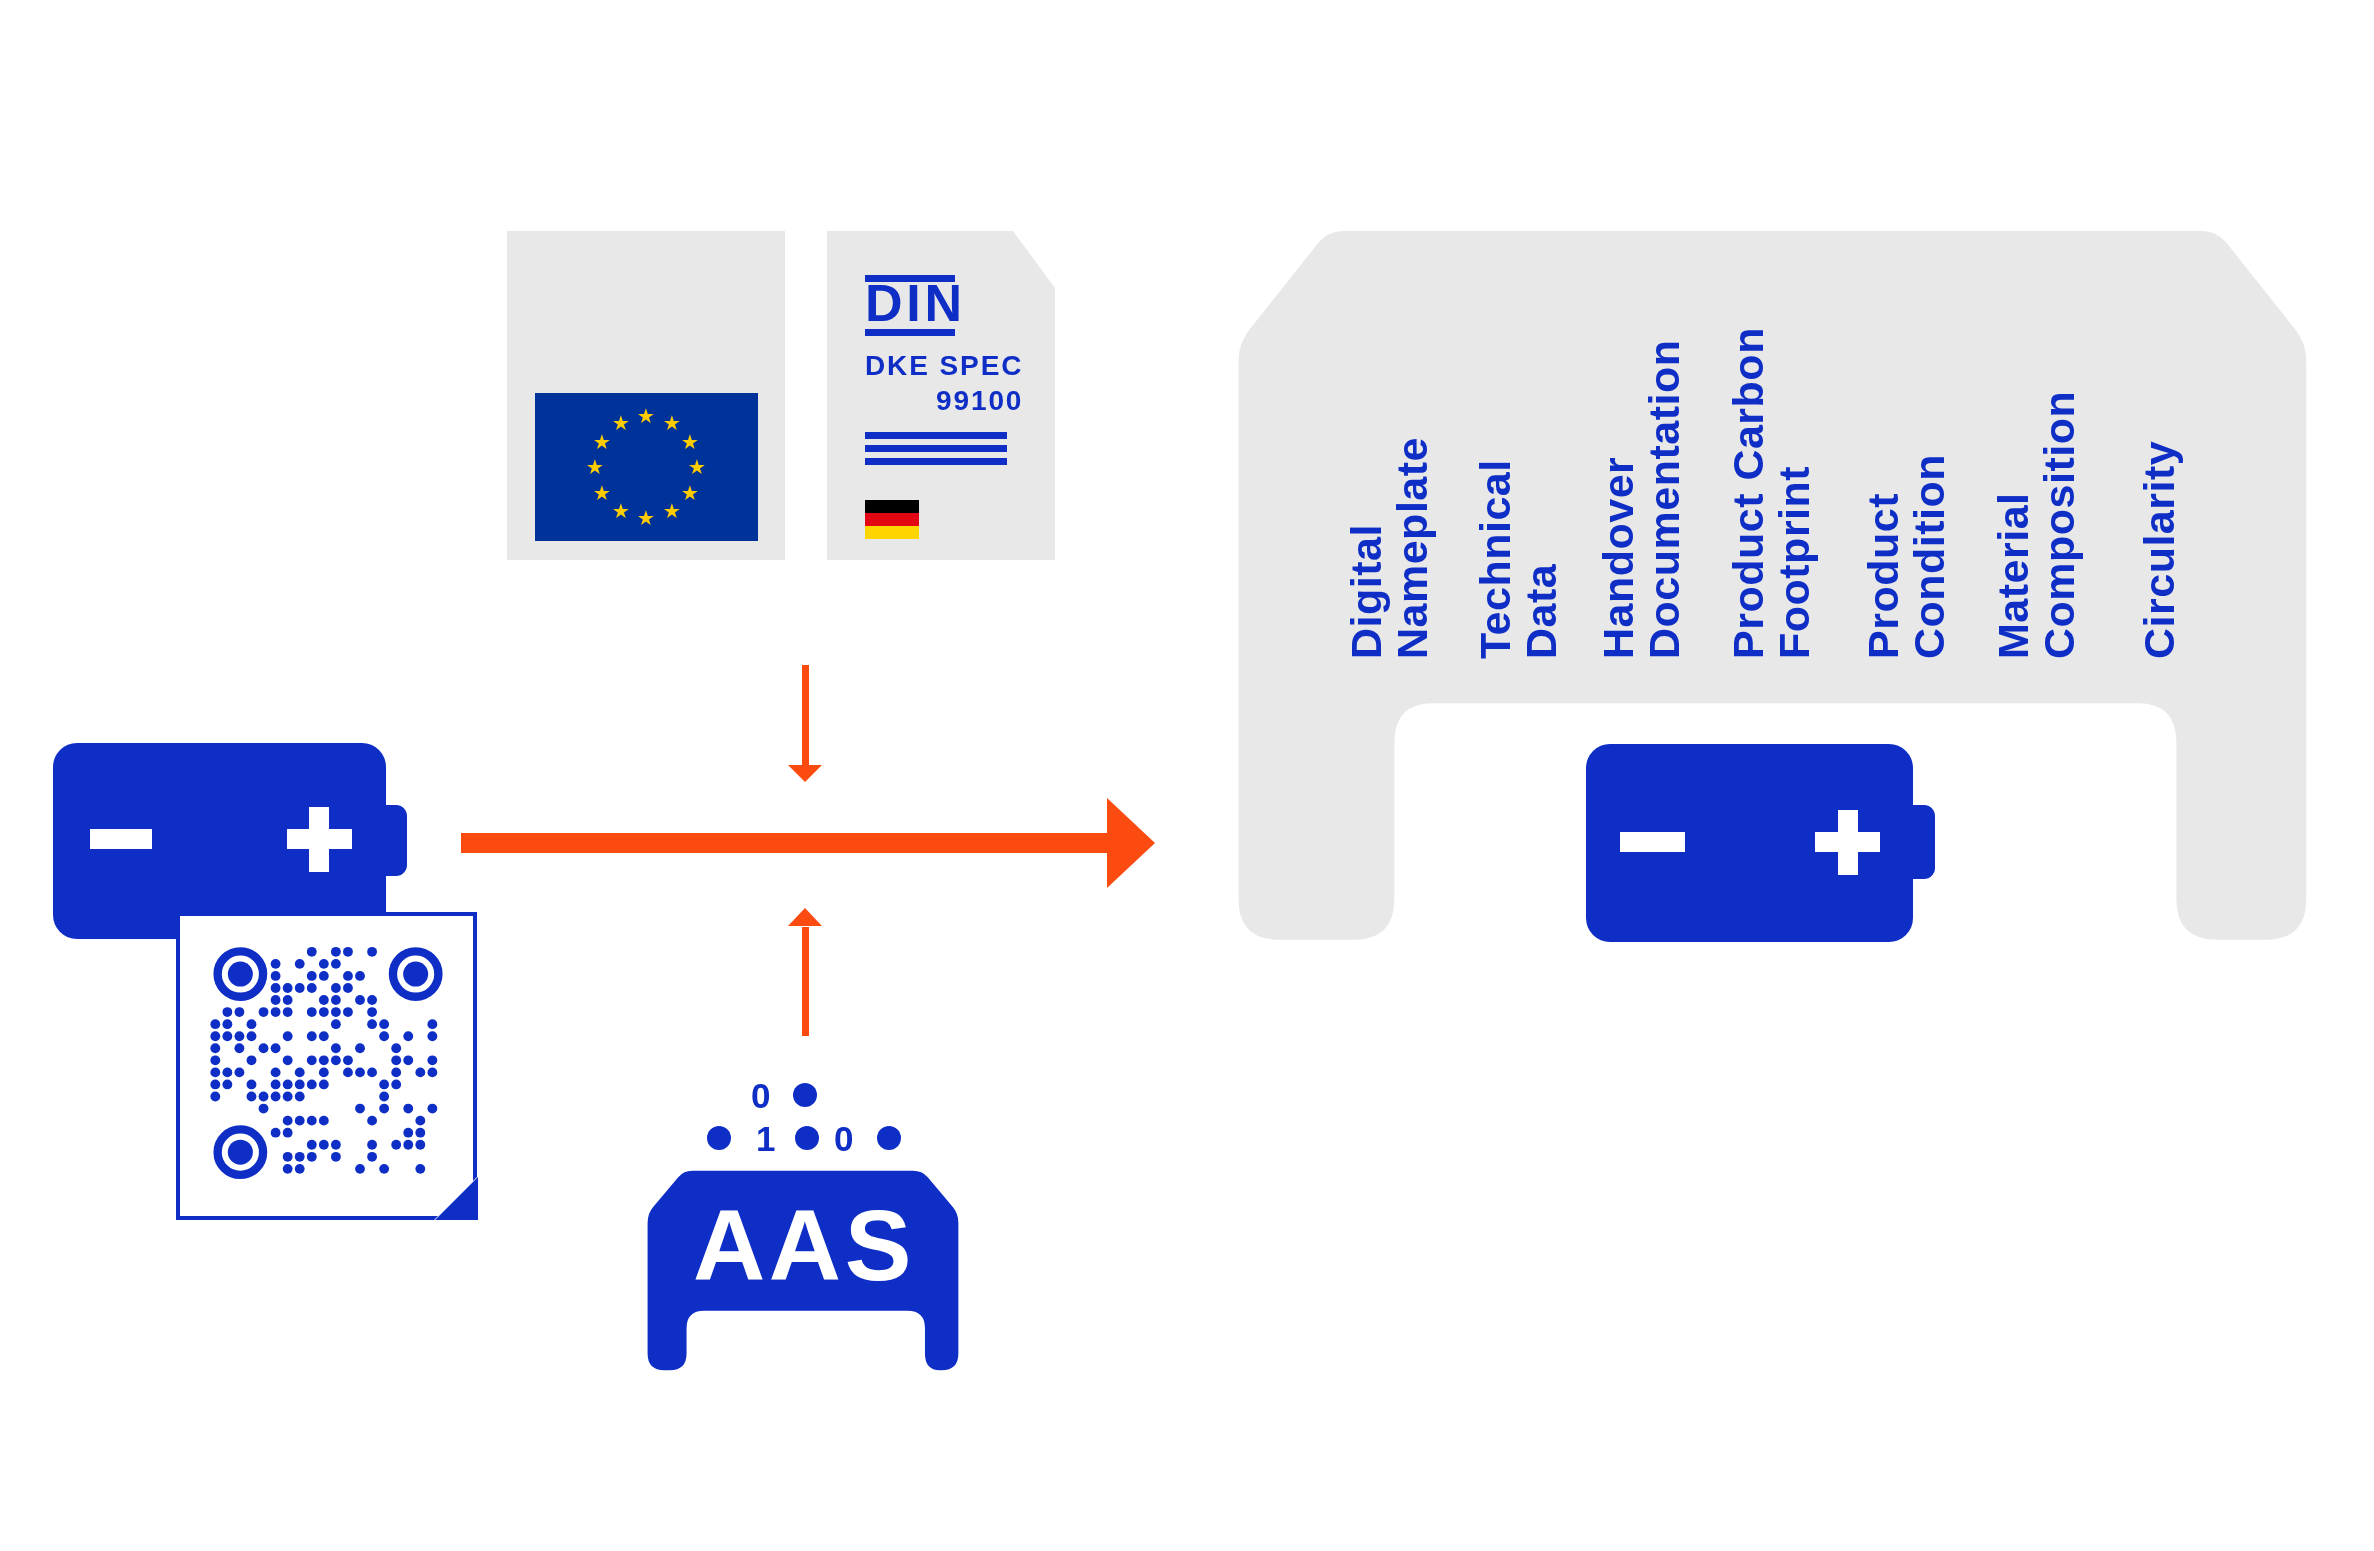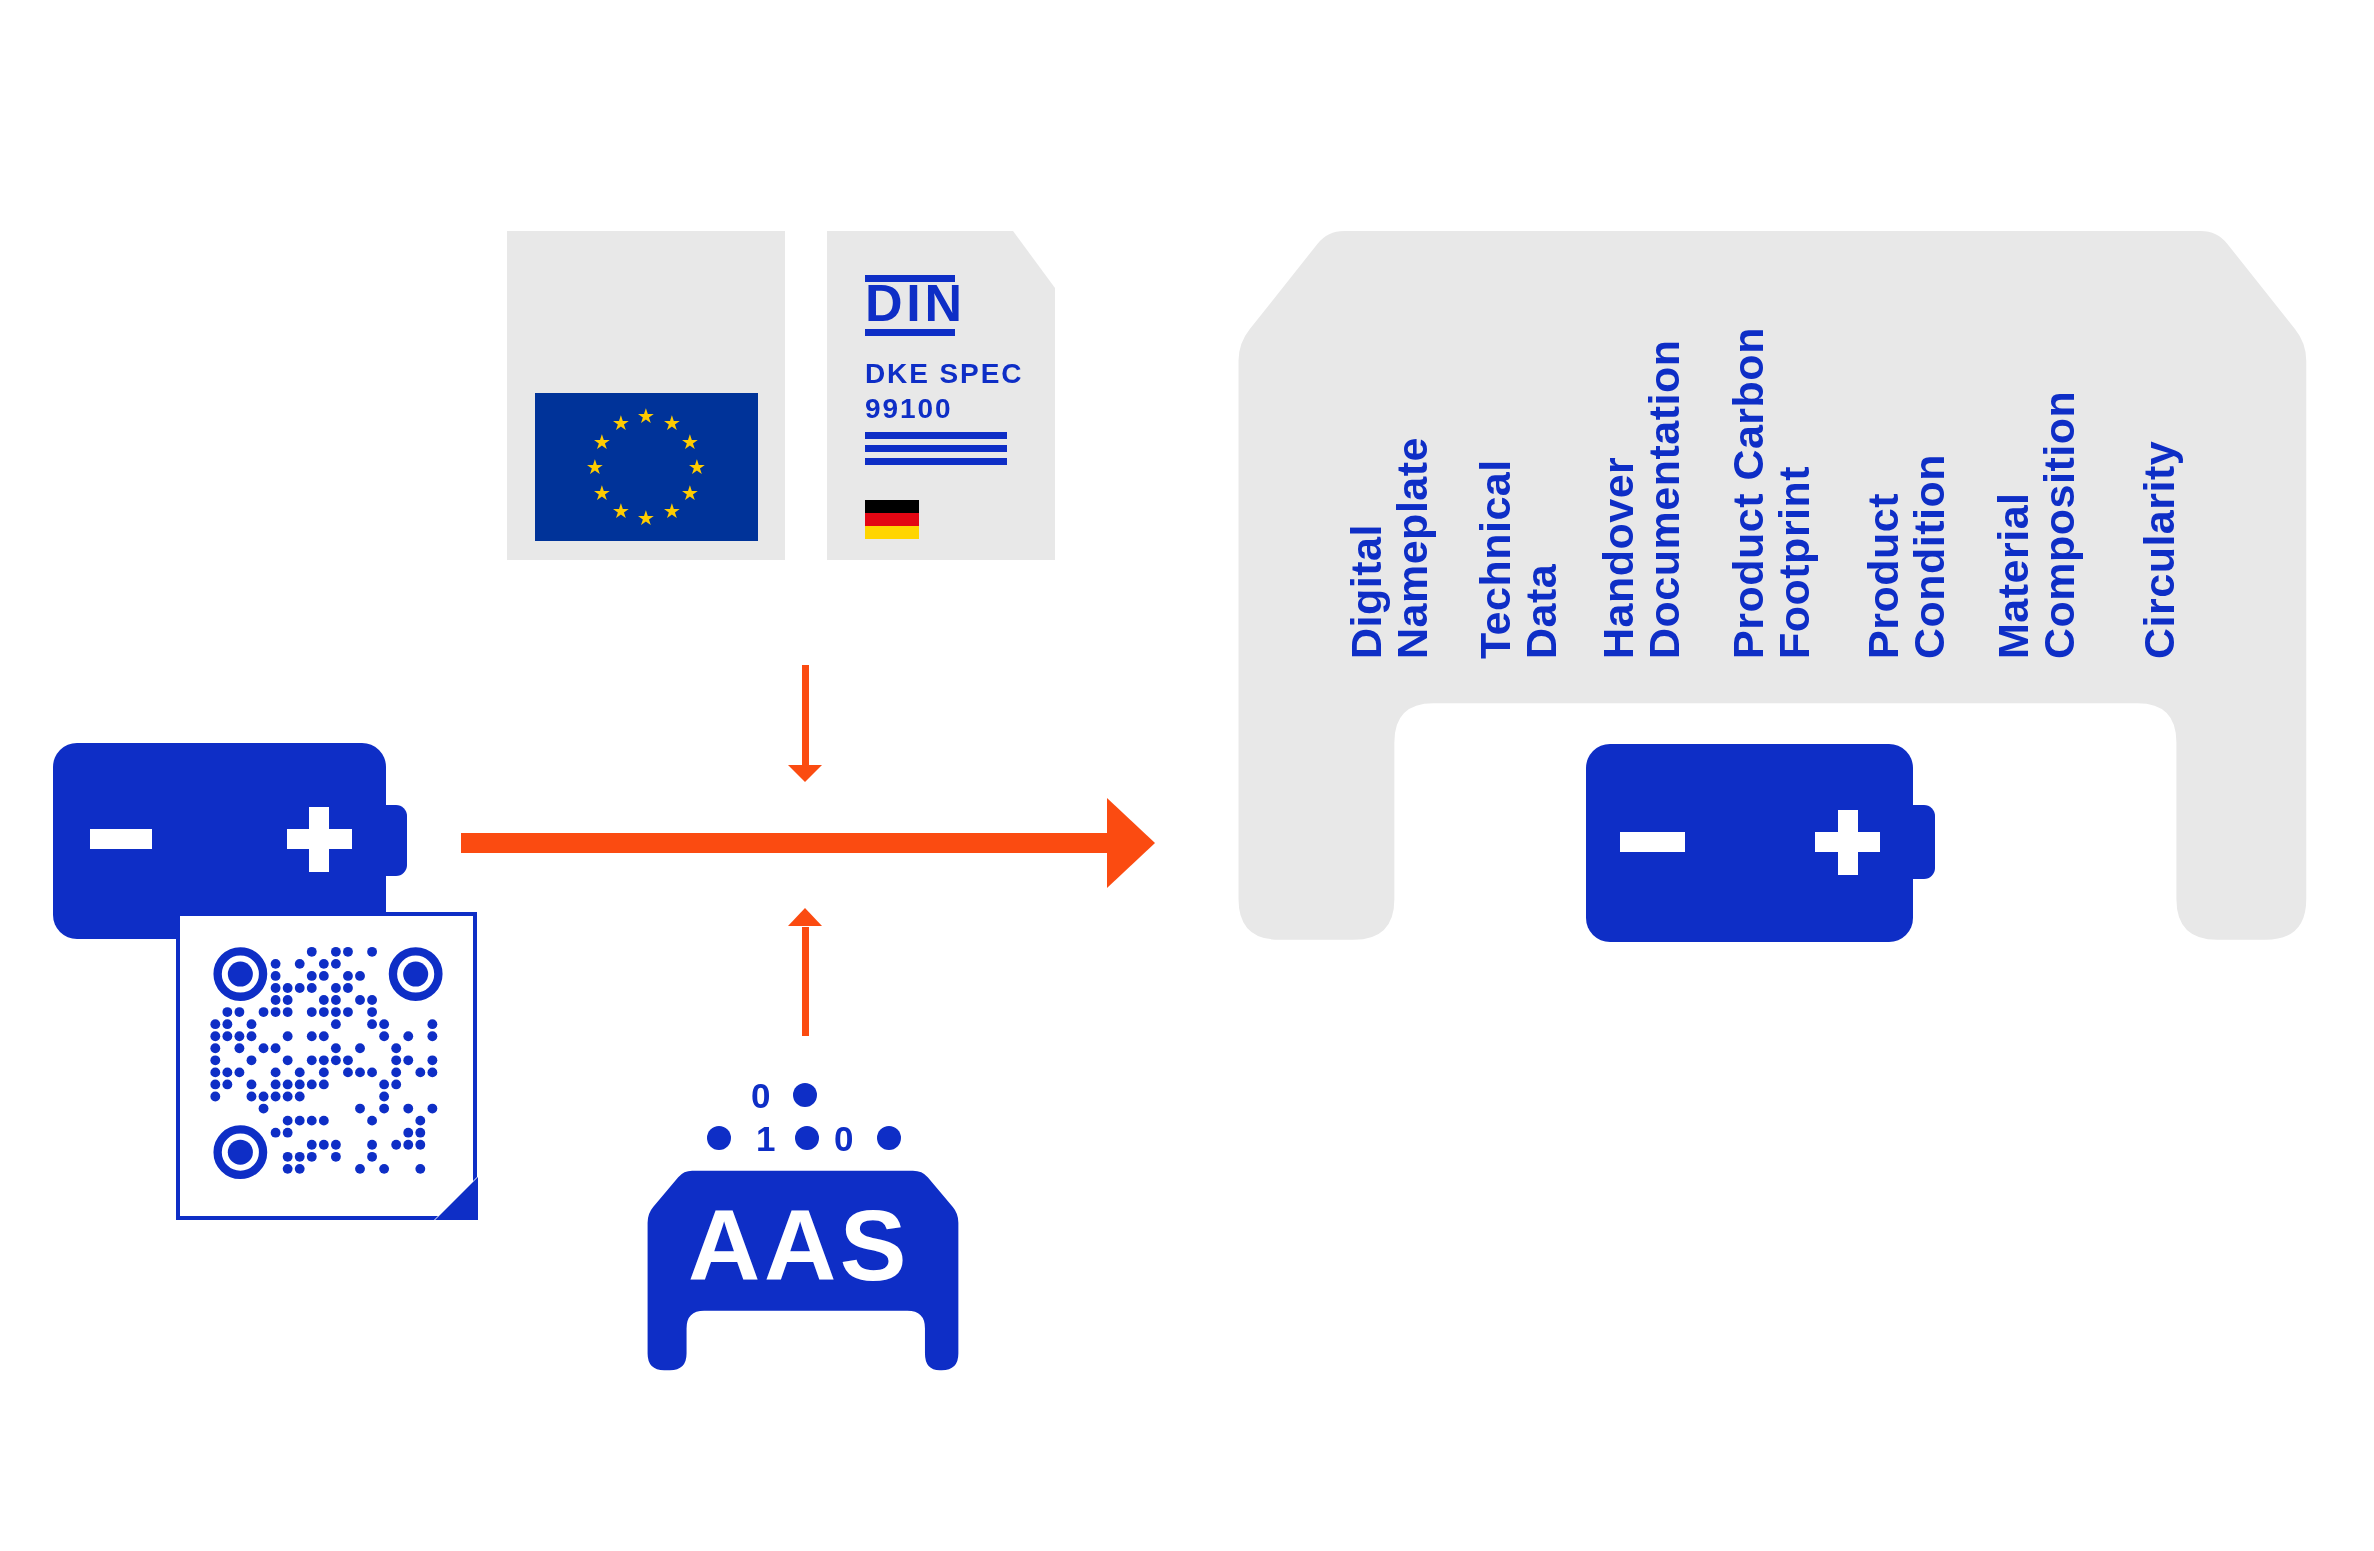--- a/index.html
+++ b/index.html
@@ -33,21 +33,21 @@
           transform:rotate(-90deg);transform-origin:0 0;}
   
   .qr-box{position:absolute;left:176px;top:912px;width:301px;height:308px;background:#fff;
           border:4.6px solid var(--blue,#0E2EC6);box-sizing:border-box;
           clip-path:polygon(0 0,100% 0,100% calc(100% - 43px),calc(100% - 43px) 100%,0 100%);}
   .qr-fold{position:absolute;left:435px;top:1177px;width:0;height:0;
            border-bottom:43px solid var(--blue,#0E2EC6);border-left:43px solid transparent;}
   
   .bdot{position:absolute;width:24px;height:24px;border-radius:50%;background:var(--blue,#0E2EC6);}
   .bdigit{position:absolute;font-weight:bold;color:var(--blue,#0E2EC6);font-size:35px;line-height:35px;}
-  .aas-label{position:absolute;left:688px;top:1195px;width:232px;text-align:left;
+  .aas-label{position:absolute;left:688px;top:1195px;width:232px;text-align:center;
              font-weight:bold;color:#fff;font-size:100px;line-height:100px;letter-spacing:3.7px;}
   .star{position:absolute;width:22px;height:22px;text-align:center;
         color:var(--gold,#FFCC00);font-size:20.4px;line-height:22px;}
 </style>
 </head>
 <body>
 
 <div class="canvas">
 
   <svg class="layer" width="2375" height="1552" viewBox="0 0 2560 1673">
@@ -77,21 +77,21 @@
         <div class="star" style="left: 49px; top: 63px;">★</div>
         <div class="star" style="left: 56px; top: 38px;">★</div>
         <div class="star" style="left: 75px; top: 19px;">★</div>
       </div>
   </div>
 
   <div class="card" style="left:827px;width:228px;clip-path:polygon(0 0,186px 0,228px 57px,228px 329px,0 329px);">
     <div class="din-rule" style="left:38px;top:44px;"></div>
     <div class="din-logo" style="left:38px;top:47px;">DIN</div>
     <div class="din-rule" style="left:38px;top:98px;"></div>
-    <div class="din-spec" style="left:38px;top:125px;">DKE SPEC
+    <div class="din-spec" style="left:38px;top:117px;text-align:right;">DKE SPEC
 99100</div>
     <div class="sep-line" style="left:38px;top:201px;"></div>
     <div class="sep-line" style="left:38px;top:214px;"></div>
     <div class="sep-line" style="left:38px;top:227px;"></div>
     <div class="gflag" style="left:38px;top:269px;">
       <div style="background:var(--gblack,#000);"></div>
       <div style="background:var(--gred,#E30613);"></div>
       <div style="background:var(--ggold,#FFD500);"></div>
     </div>
   </div>

